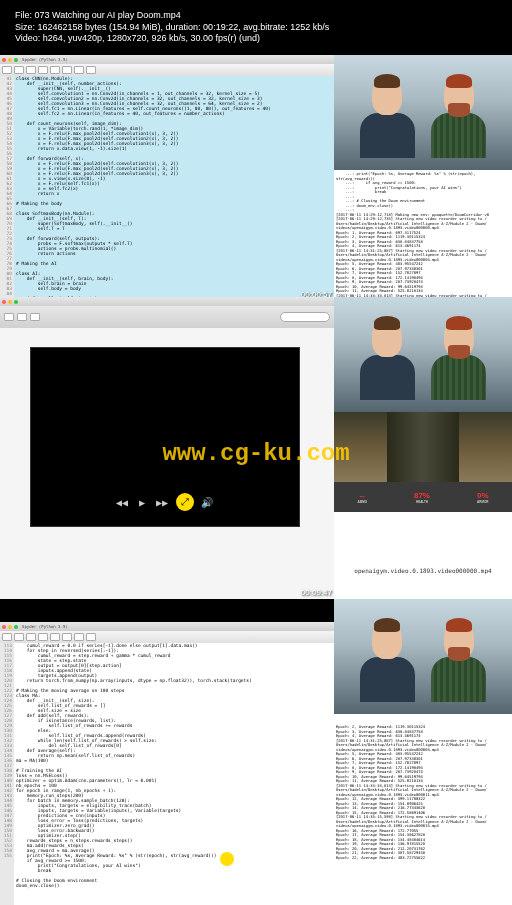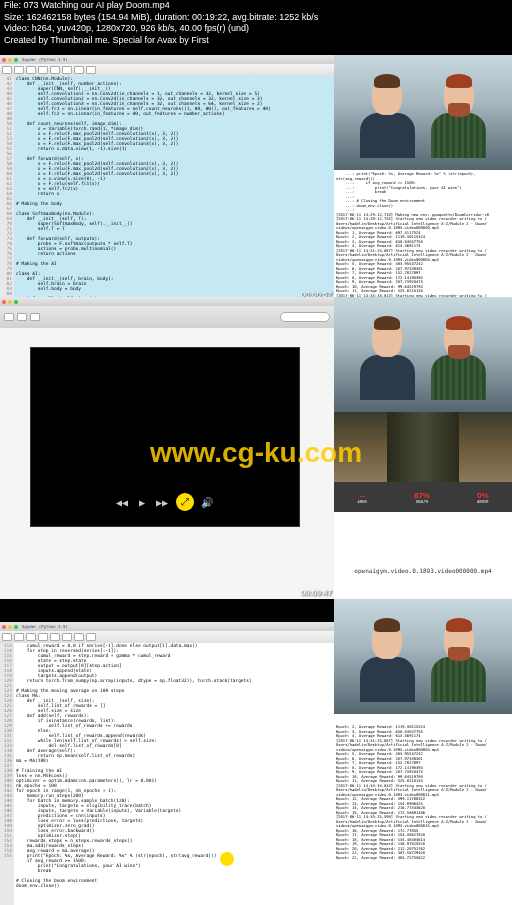--- a/index.html
+++ b/index.html
@@ -7,25 +7,25 @@
   width: 512px;
   height: 905px;
   background: #000;
   font-family: Monaco, Consolas, monospace;
   font-size: 5px;
   overflow: hidden;
   position: relative;
 }
 .header-info {
   position: absolute;
-  top: 0; left: 0;
+  top: 0; left: 11px;
   color: #fff;
   font-size: 9px;
   line-height: 1.3;
-  padding: 0 4px;
+  padding: 10px 4px;
   z-index: 100;
   font-family: Arial, sans-serif;
 }
 .panel {
   position: absolute;
   background: #fff;
   overflow: hidden;
 }
 .panel-a { top: 55px; left: 0; width: 334px; height: 246px; background: #be185d; }
 .panel-b { top: 55px; left: 334px; width: 178px; height: 242px; }
@@ -212,23 +212,23 @@
   bottom: 25px;
   width: 100%;
   text-align: center;
   font-size: 6px;
   color: #333;
 }
 .watermark {
   position: absolute;
   top: 50%; left: 50%;
   transform: translate(-50%, -50%);
-  font-size: 28px;
+  font-size: 24px;
   color: rgba(255, 204, 0, 0.85);
-  font-family: Liberation Sans, sans-serif;
+  font-family: Liberation Mono, monospace;
   font-weight: bold;
   z-index: 200;
   pointer-events: none;
   white-space: nowrap;
 }
 .cursor-dot {
   position: absolute;
   width: 14px; height: 14px;
   background: #ffde00;
   border-radius: 50%;
@@ -253,22 +253,21 @@
   border: 0.5px solid #aaa;
   border-radius: 5px;
 }
 </style>
 </head>
 <body>
 
 <div class="header-info">
   <div>File: 073 Watching our AI play Doom.mp4</div>
   <div>Size: 162462158 bytes (154.94 MiB), duration: 00:19:22, avg.bitrate: 1252 kb/s</div>
-  <div>Video: h264, yuv420p, 1280x720, 926 kb/s, 40.00 fps(r) (und)</div>
-  <div>Created by Thumbnail me. Special for Avax by First</div>
+  <div>Video: h264, yuv420p, 1280x720, 926 kb/s, 30.00 fps(r) (und)</div>
 </div>
 
 <div class="panel panel-a">
   <div class="titlebar">
     <div class="traffic">
       <span class="r"></span>
       <span class="y"></span>
       <span class="g"></span>
     </div>
     <span>Spyder (Python 3.5)</span>

